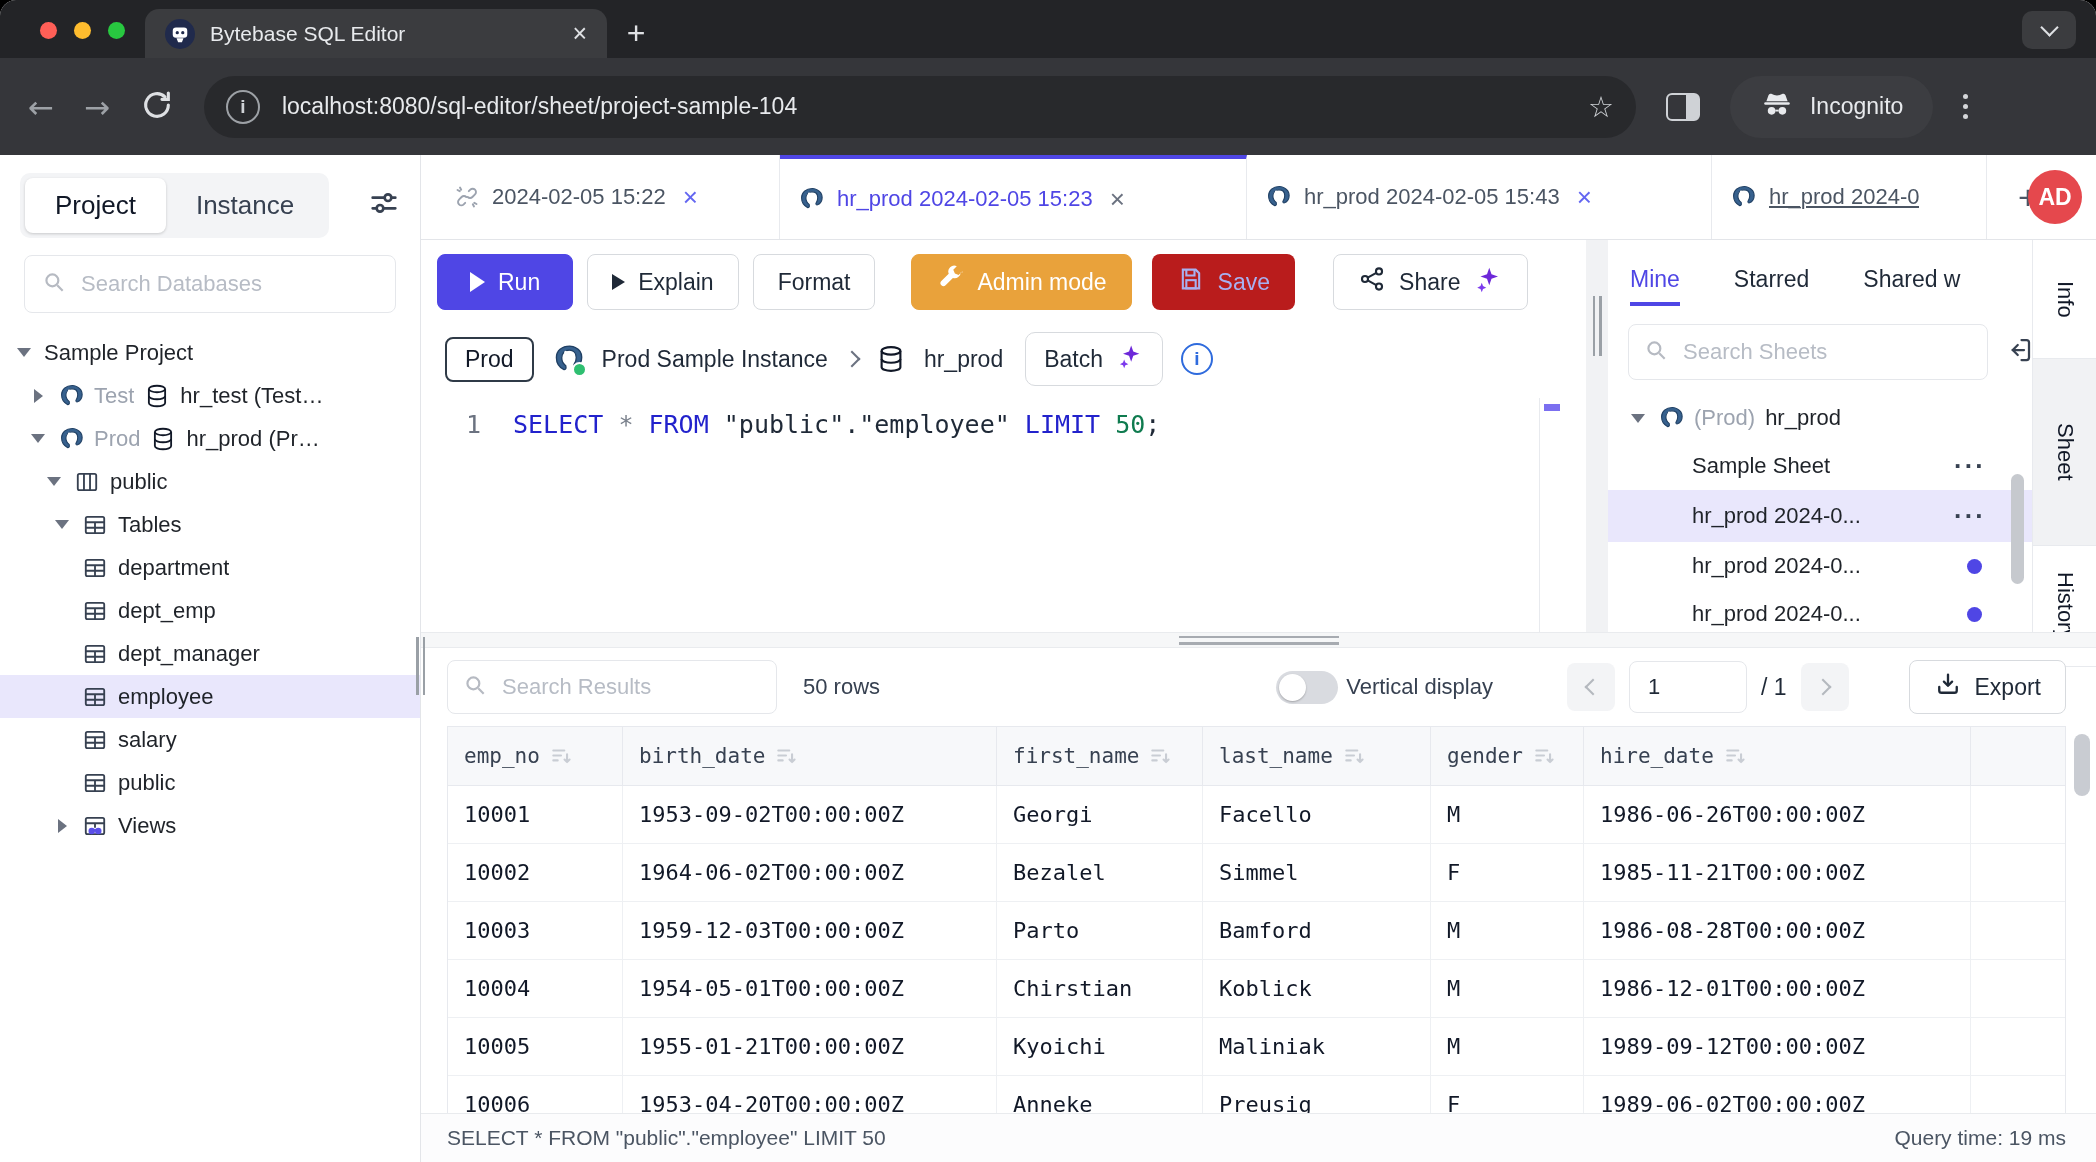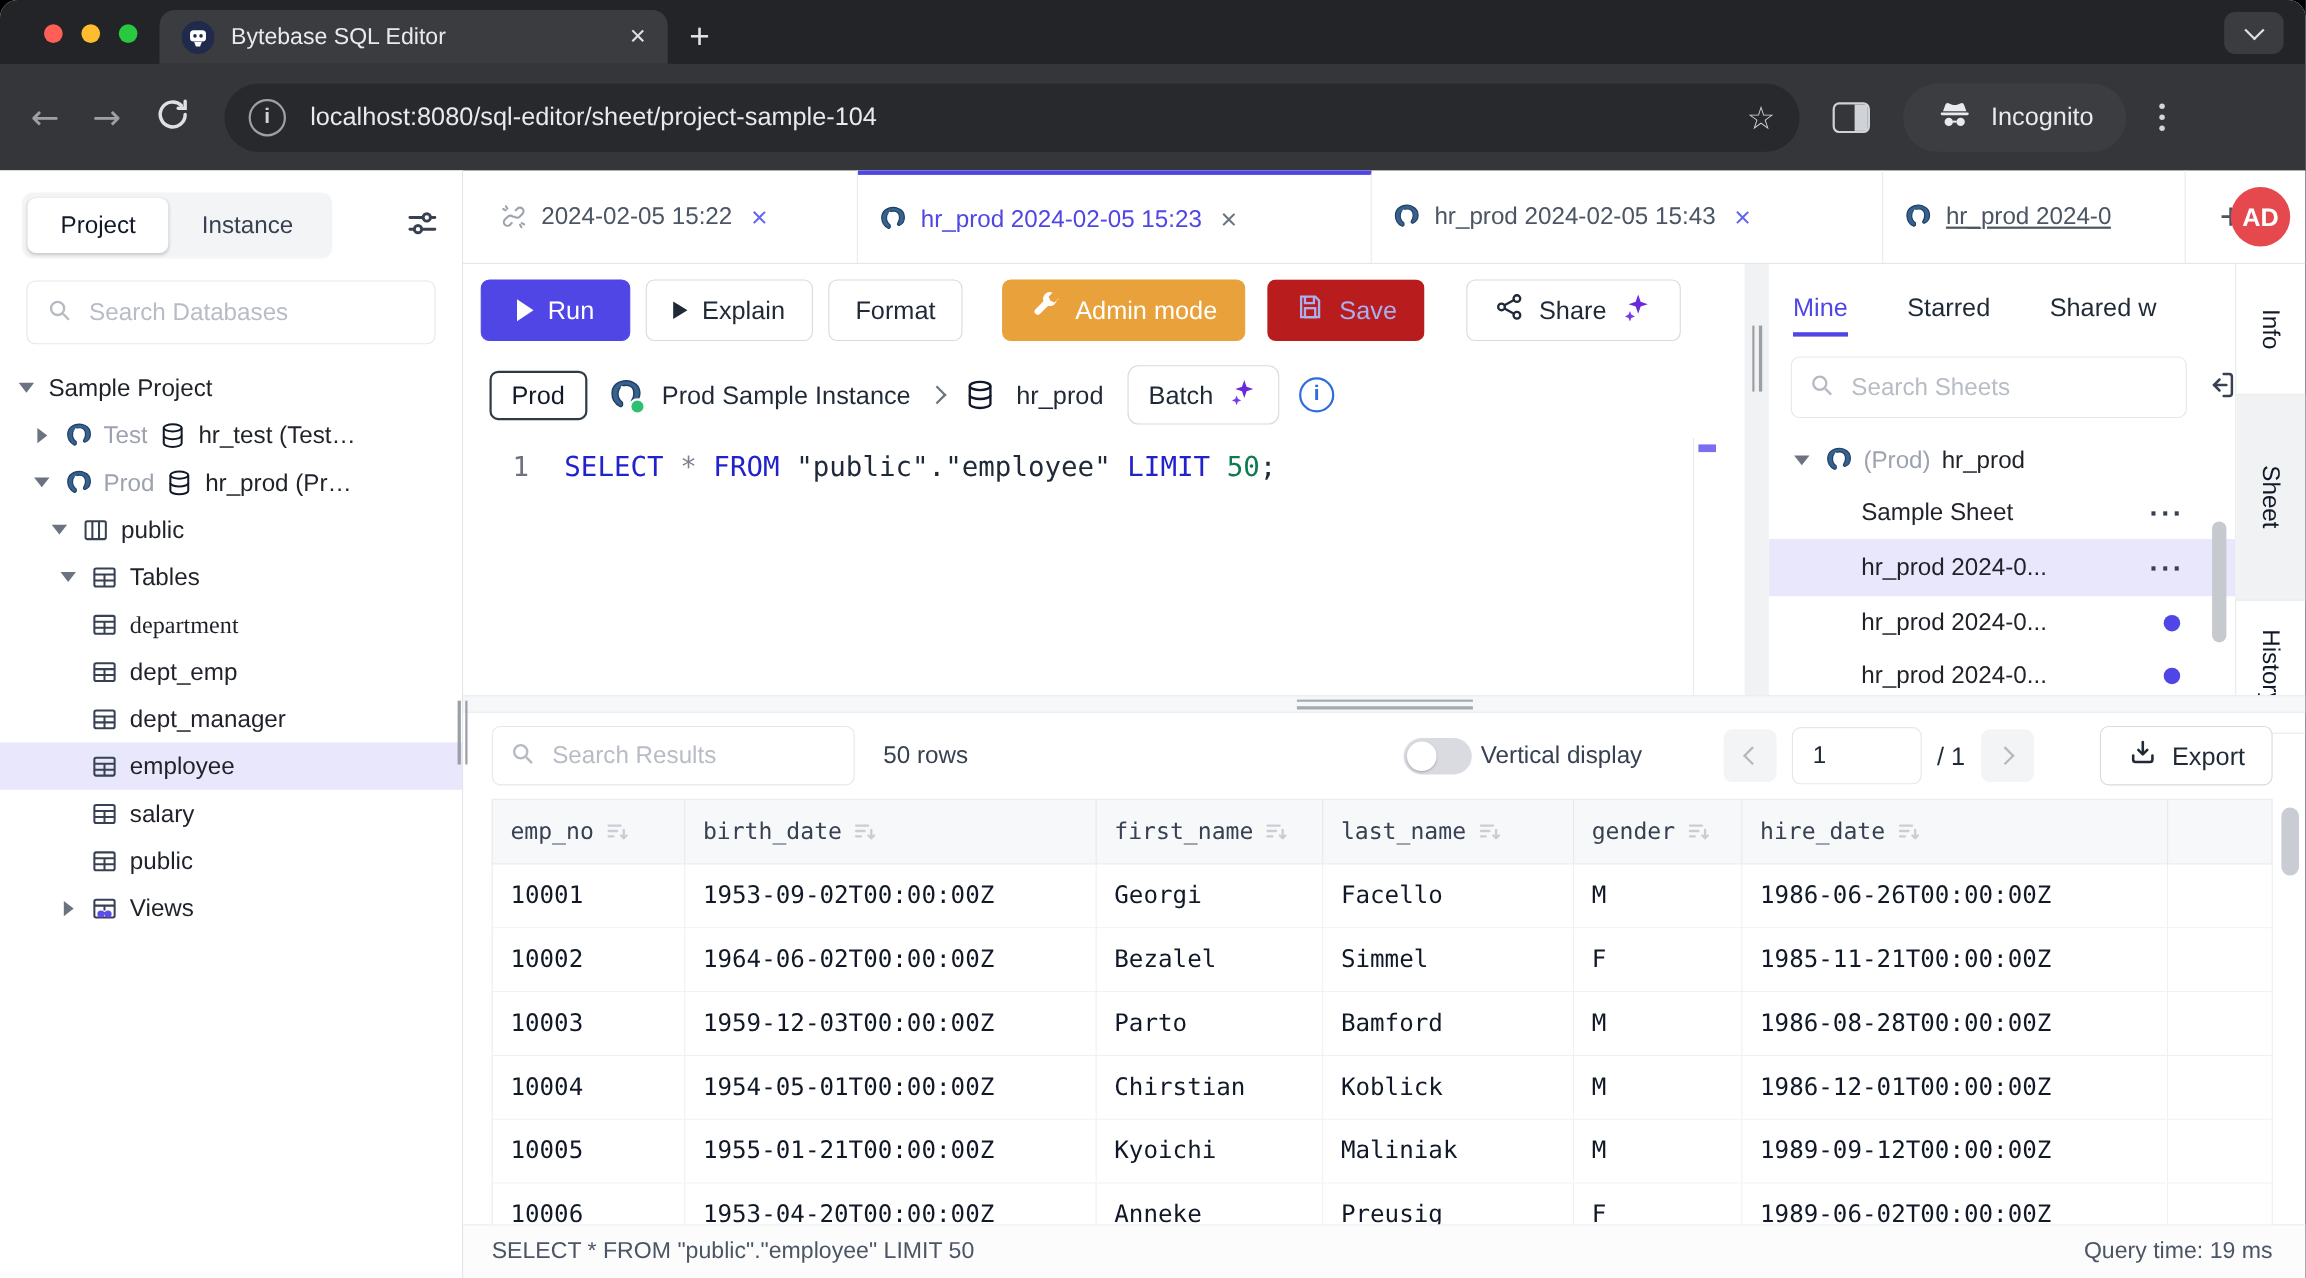--- a/index.html
+++ b/index.html
@@ -29,21 +29,21 @@
   .incog{height:62px;border-radius:31px;background:#3c3d41;display:flex;align-items:center;gap:16px;
     padding:0 30px;color:#e8eaed;font-size:23px;}
   .vdots{display:flex;flex-direction:column;gap:5px;}
   .vdots i{width:5px;height:5px;border-radius:50%;background:#d4d6d9;display:block;}
   
   .app{display:flex;height:1007px;background:#fff;}
   .sidebar{width:421px;border-right:1px solid #e3e5e9;display:flex;flex-direction:column;
     padding-top:14px;box-sizing:border-box;position:relative;background:#fff;}
   .sb-head{display:flex;align-items:center;padding:0 20px;height:72px;box-sizing:border-box;}
   .seg{display:flex;background:#f3f4f6;border-radius:10px;padding:5px;}
-  .seg .chip{padding:12px 30px;font-size:22px;color:#374151;border-radius:8px;}
+  .seg .chip{padding:12px 30px;font-size:26px;color:#374151;border-radius:8px;}
   .seg .chip.active{background:#fff;box-shadow:0 1px 3px rgba(0,0,0,.18);color:#111827;font-weight:500;}
   .tune{margin-left:auto;}
   .sb-search,.ghostbox{margin:14px 24px 0;height:58px;border:1.5px solid #e5e7eb;border-radius:8px;
     display:flex;align-items:center;gap:12px;padding:0 16px;box-sizing:border-box;}
   input.ghost{border:none;outline:none;background:transparent;font-family:inherit;font-size:22px;
     color:#1f2937;flex:1;min-width:0;}
   input.ghost::placeholder{color:#b7bcc5;}
   #db-tree{margin-top:18px;flex:1;overflow:hidden;font-size:22px;color:#1f2329;}
   .trow{height:43px;display:flex;align-items:center;gap:10px;white-space:nowrap;}
   .trow.selected{background:#e9e7fc;}
@@ -311,21 +311,21 @@
             <span style="overflow: hidden;">Tables</span>
           </div>
           <div class="trow" style="padding-left: 52px;">
             <span class="caretbox"></span>
             <span class="ticon">
               <svg viewBox="0 0 24 24" width="26" height="26" fill="none" stroke="#374151" stroke-width="1.7">
                 <rect x="3.5" y="4.5" width="17" height="15" rx="1.5"></rect>
                 <path d="M3.5 9.5h17M3.5 14.5h17M12 9.5v10"></path>
               </svg>
             </span>
-            <span style="overflow: hidden; font-family: Liberation Serif, serif;">department</span>
+            <span style="overflow: hidden;">department</span>
           </div>
           <div class="trow" style="padding-left: 52px;">
             <span class="caretbox"></span>
             <span class="ticon">
               <svg viewBox="0 0 24 24" width="26" height="26" fill="none" stroke="#374151" stroke-width="1.7">
                 <rect x="3.5" y="4.5" width="17" height="15" rx="1.5"></rect>
                 <path d="M3.5 9.5h17M3.5 14.5h17M12 9.5v10"></path>
               </svg>
             </span>
             <span style="overflow: hidden;">dept_emp</span>

